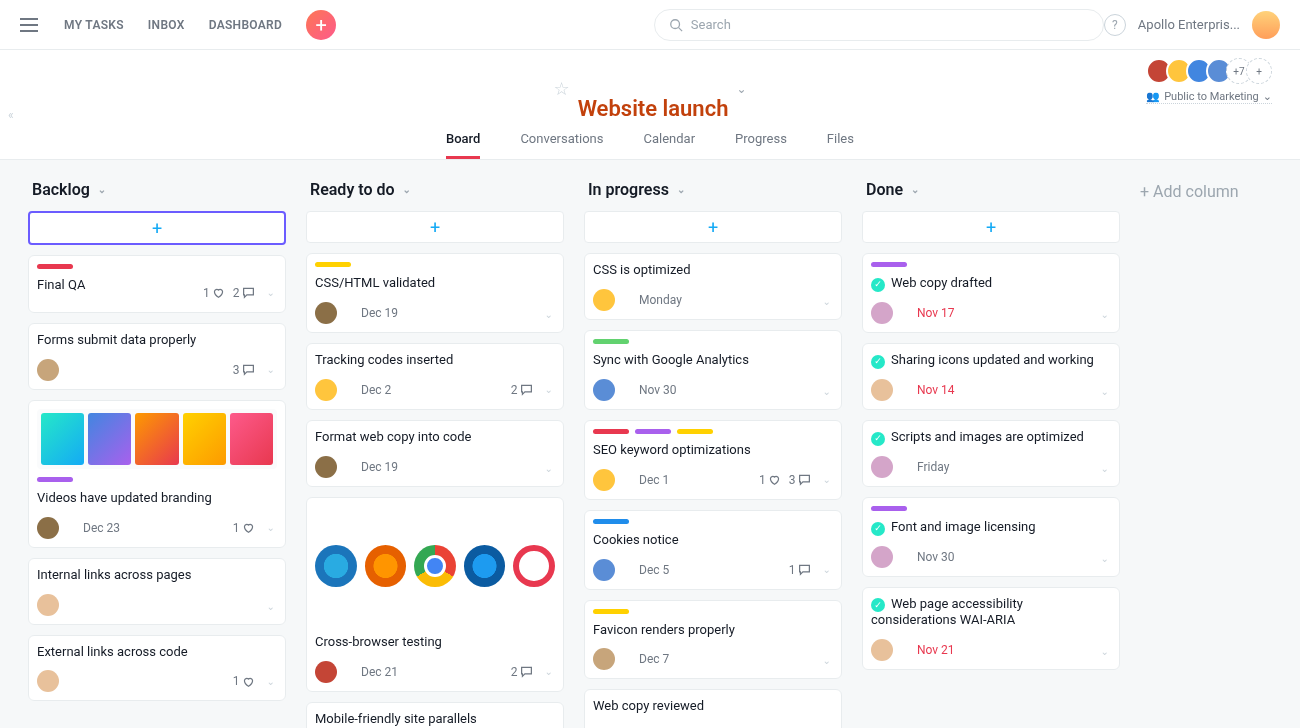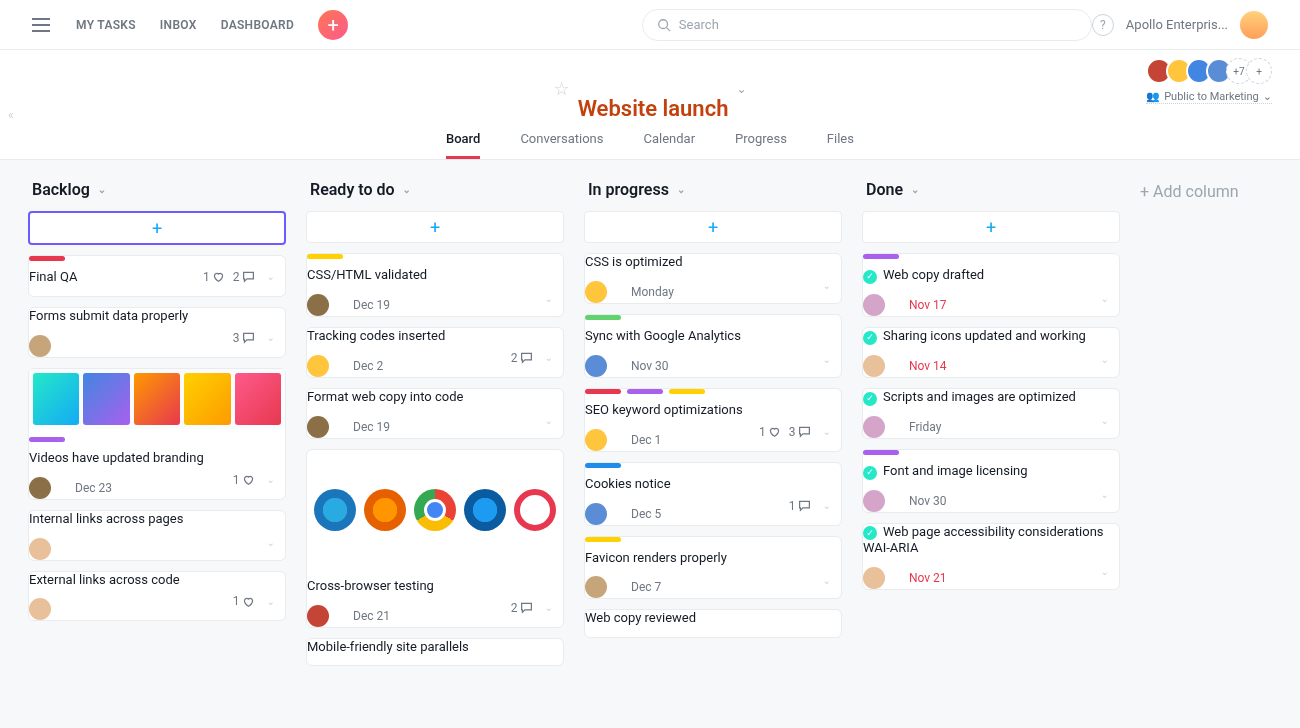--- a/index.html
+++ b/index.html
@@ -1,19 +1,19 @@
 <!DOCTYPE html>
 <html><head>
 <meta charset="utf-8">
 <style>
 * { box-sizing: border-box; margin: 0; padding: 0; font-family: -apple-system, BlinkMacSystemFont, "Segoe UI", Roboto, Helvetica, Arial, sans-serif; }
 body { background: #f6f8f9; color: #151b26; width: 1300px; height: 728px; overflow: hidden; }
 
 
-.topbar { height: 50px; background: #fff; border-bottom: 1px solid #e8ecee; display: flex; align-items: center; padding: 0 32px; }
+.topbar { height: 50px; background: #fff; border-bottom: 1px solid #e8ecee; display: flex; align-items: center; padding: 0 20px; }
 .menu-icon { width: 24px; height: 24px; display:flex; flex-direction:column; justify-content:center; gap:4px; cursor:pointer; margin-right:12px;}
 .menu-icon span { height:2px; background:#6f7782; width:18px;}
 .top-links { display:flex; gap:24px; margin-left:8px; font-size:12px; font-weight:600; color:#6f7782;}
 .top-links div { cursor:pointer; letter-spacing:0.3px;}
 .plus-orange { width:30px; height:30px; border-radius:50%; background: linear-gradient(135deg,#fd7655,#fd5a8b); display:flex; align-items:center; justify-content:center; color:#fff; font-size:20px; margin-left:24px; cursor:pointer;}
 .search-wrap { flex:1; display:flex; justify-content:flex-end;}
 .search { width:450px; height:32px; border:1px solid #e8ecee; border-radius:16px; display:flex; align-items:center; padding:0 14px; color:#9ca6af; font-size:13px; gap:8px; background:#fff;}
 .search svg { width:14px; height:14px; fill:#9ca6af;}
 .topright { display:flex; align-items:center; gap:12px; color:#6f7782; font-size:13px;}
 .help-icon{ width:22px;height:22px;border:1px solid #cbd4db;border-radius:50%;display:flex;align-items:center;justify-content:center;font-size:12px;color:#9ca6af;}
@@ -33,21 +33,21 @@
 .more-circ{ width:26px;height:26px;border-radius:50%;border:1px dashed #cbd4db;display:flex;align-items:center;justify-content:center;font-size:10px;color:#6f7782;margin-left:-6px;background:#fff;}
 .visibility{ position:absolute; right:28px; top:40px; font-size:11px; color:#6f7782; display:flex; align-items:center; gap:4px; border-bottom:1px dotted #cbd4db;}
 
 
 .board { padding:20px 28px; display:flex; gap:20px; height:calc(728px - 50px - 70px); overflow-x:auto; align-items:flex-start;}
 .column { width:258px; flex-shrink:0;}
 .col-head { display:flex; align-items:center; gap:8px; font-size:16px; font-weight:600; color:#151b26; margin-bottom:12px; padding-left:4px;}
 .col-caret{ color:#9ca6af; font-size:10px;}
 .add-card { height:32px; background:#fff; border:1px solid #e8ecee; border-radius:4px; display:flex; align-items:center; justify-content:center; color:#14aaf5; font-size:18px; cursor:pointer; margin-bottom:10px;}
 .add-card.focused{ border:2px solid #6b5cff; height:34px;}
-.card { background:#fff; border:1px solid #e8ecee; border-radius:6px; padding:0; margin-bottom:10px; position:relative; cursor:pointer;}
+.card { background:#fff; border:1px solid #e8ecee; border-radius:6px; padding:8px; margin-bottom:10px; position:relative; cursor:pointer;}
 .tags{ display:flex; gap:6px; margin-bottom:8px;}
 .tag{ width:36px; height:5px; border-radius:3px;}
 .card-title{ font-size:13px; color:#151b26; margin-bottom:10px; line-height:1.3;}
 .card-foot{ display:flex; align-items:center; gap:24px; font-size:12px; color:#6f7782;}
 .card-foot .av-sm{ width:22px;height:22px;border-radius:50%;}
 .card-foot .date{ font-size:12px;}
 .card-foot .date.overdue{ color:#e8384f;}
 .card-actions{ position:absolute; right:10px; bottom:12px; display:flex; align-items:center; gap:8px; color:#6f7782; font-size:12px;}
 .ico{ display:inline-flex; align-items:center; gap:2px;}
 .card-caret{ color:#cbd4db; font-size:10px; margin-left:4px;}

